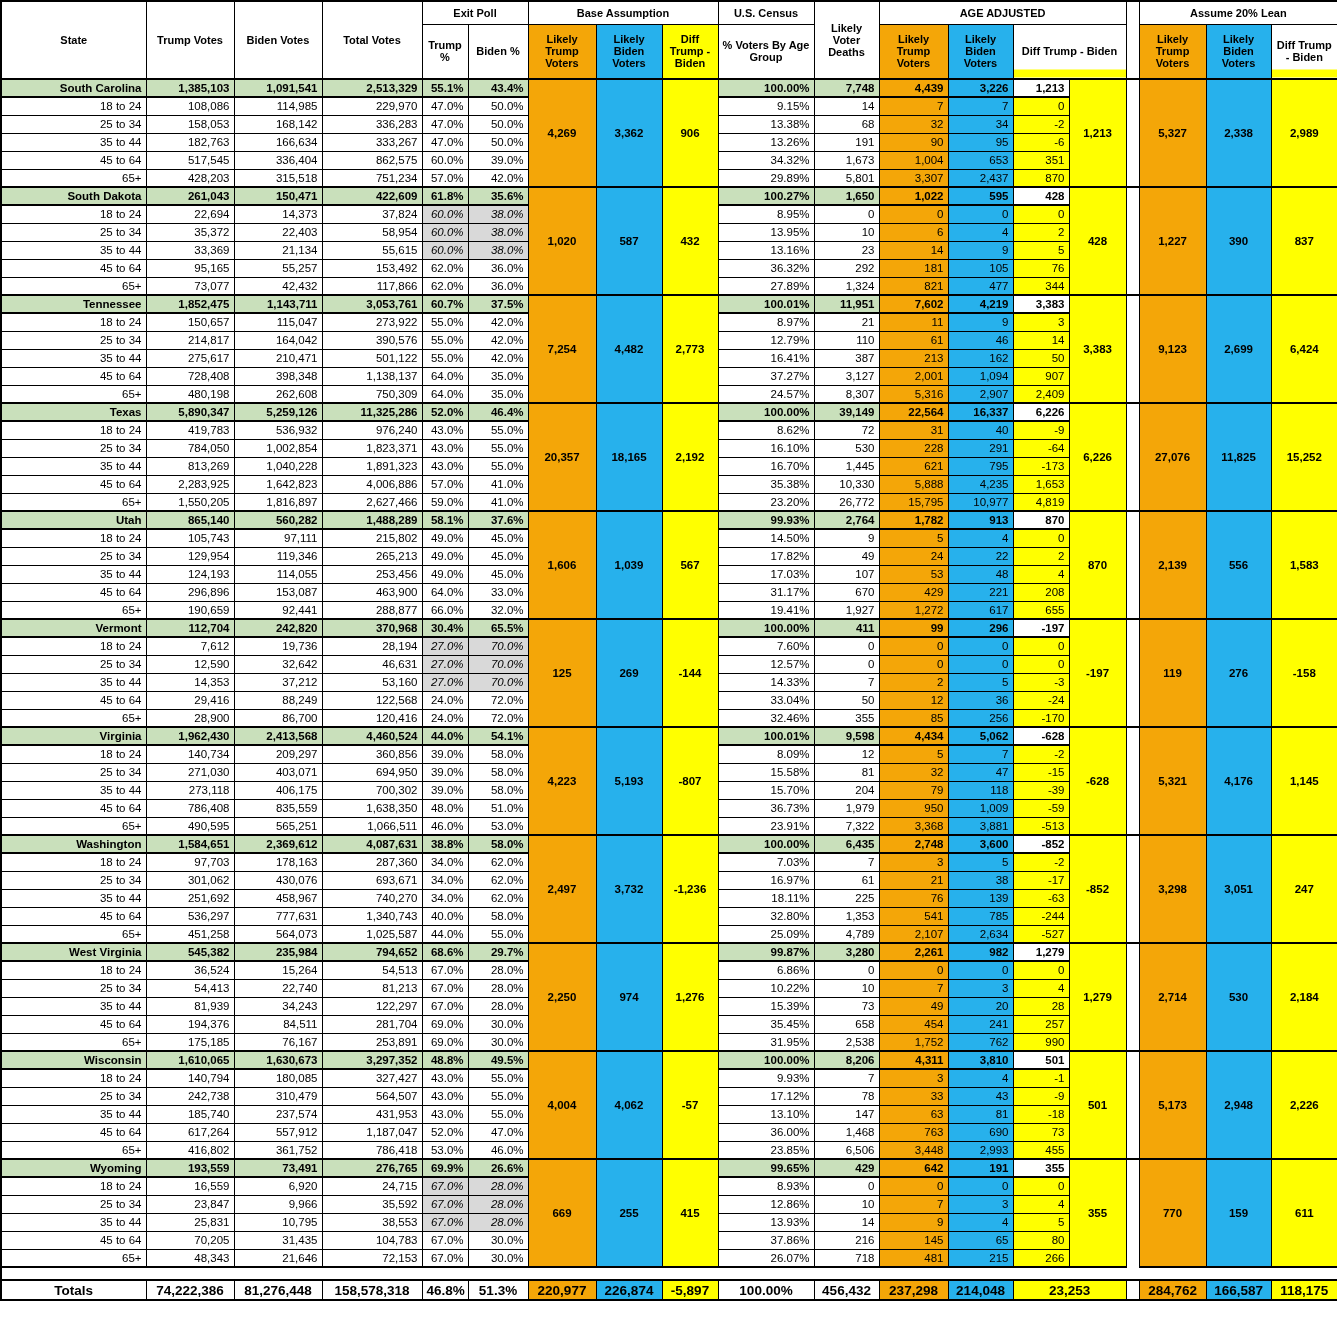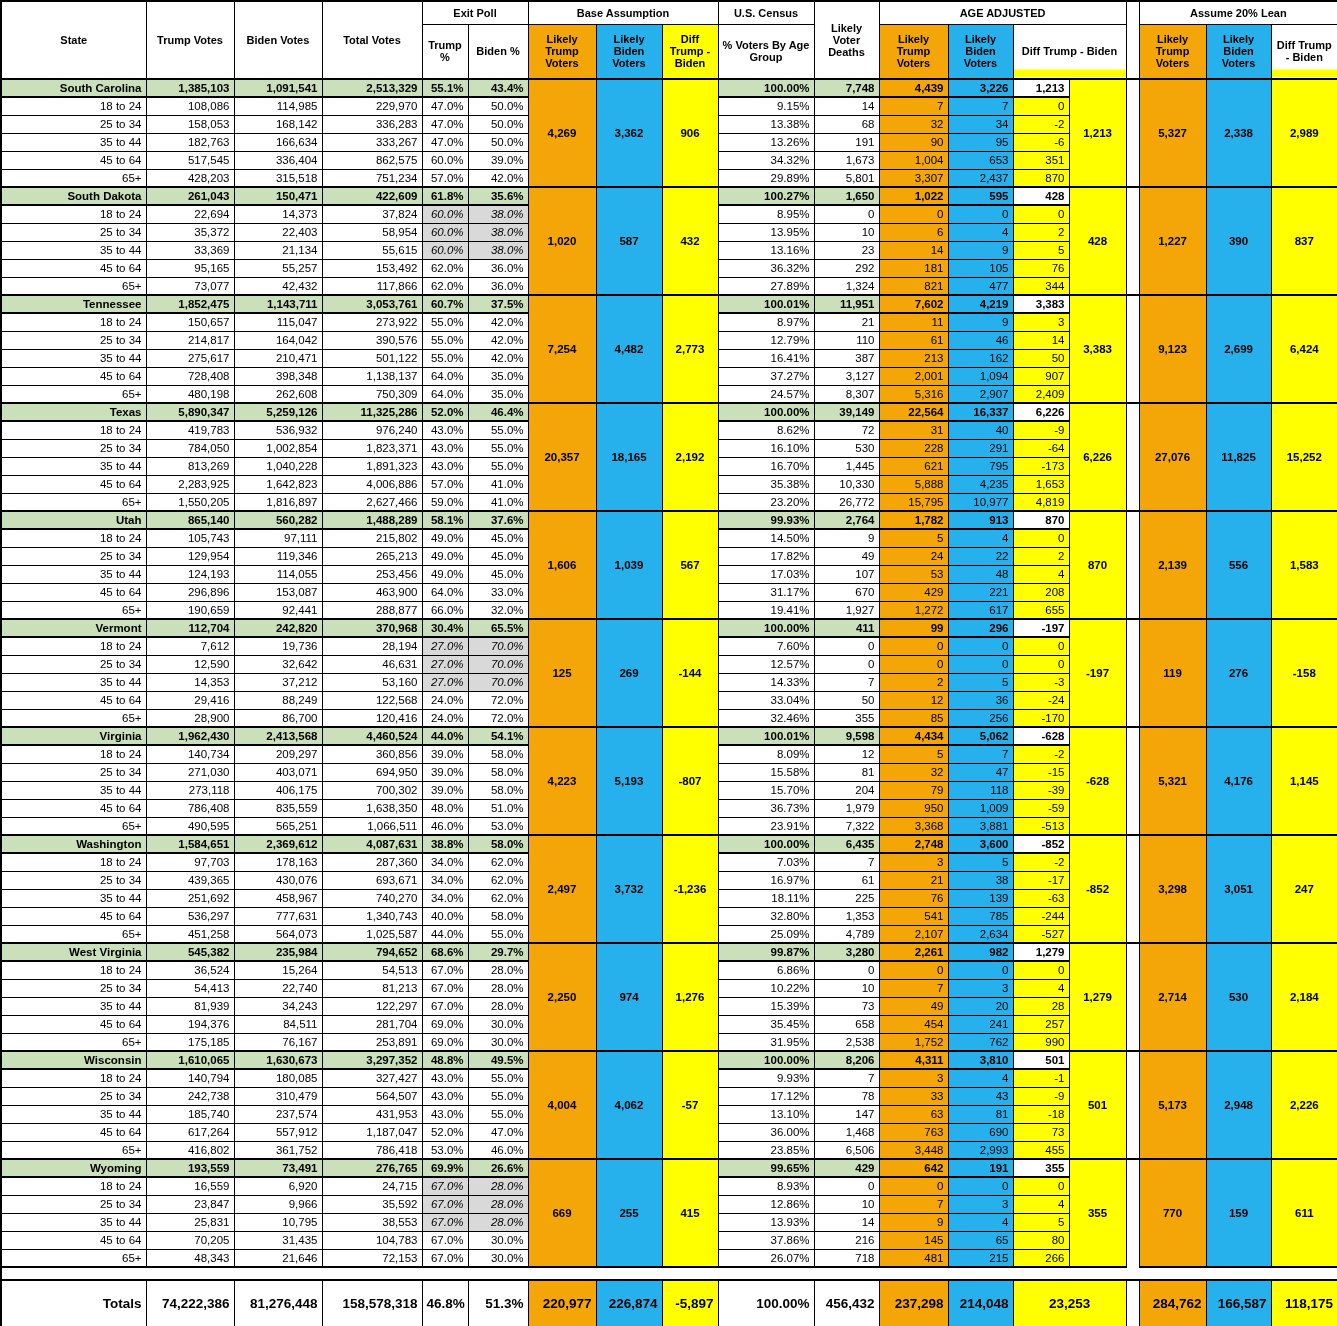--- a/index.html
+++ b/index.html
@@ -29,21 +29,21 @@
   .est{background:var(--gray,#D9D9D9);font-style:italic;}
   .gap{background:#fff;border-top:none;border-bottom:none;}
   .diffstrip{background:linear-gradient(to bottom,#fff calc(100% - 8px),var(--yellow,#FFFF00) calc(100% - 8px));}
   tr.state-row td{font-weight:bold;border-top:2px solid var(--border,#000);}
   td.sr{border-bottom:2px solid var(--border,#000);}
   td.mg{border-top:2px solid var(--border,#000);border-bottom:2px solid var(--border,#000);font-weight:bold;}
   tr.block-end td{border-bottom:2px solid var(--border,#000);}
   tr.spacer-row td{border:none;height:13px;background:#fff;}
   tr.totals-row td{
     border-top:2px solid var(--border,#000);border-bottom:2px solid var(--border,#000);
-    font-weight:bold;font-size:13.5px;height:47px;
+    font-weight:bold;font-size:13.5px;height:20px;text-align:center;
   }
 </style>
 </head>
 <body>
 
 <table data-name="election-table">
     <colgroup>
       <col style="width: 145px;">
       <col style="width: 88px;">
       <col style="width: 88px;">
@@ -725,21 +725,21 @@
         <td class="num" data-name="cell-exit-trump-pct">34.0%</td>
         <td class="num" data-name="cell-exit-biden-pct">62.0%</td>
         <td class="num" data-name="cell-pct-voters-by-age">7.03%</td>
         <td class="num" data-name="cell-likely-voter-deaths">7</td>
         <td class="orange num" data-name="cell-adj-likely-trump">3</td>
         <td class="blue num" data-name="cell-adj-likely-biden">5</td>
         <td class="yellow num" data-name="cell-adj-diff">-2</td>
       </tr>
       <tr class="age-row" data-name="age-row">
         <td class="lbl" data-name="age-group-label">25 to 34</td>
-        <td class="num" data-name="cell-trump-votes">439,365</td>
+        <td class="num" data-name="cell-trump-votes">301,062</td>
         <td class="num" data-name="cell-biden-votes">430,076</td>
         <td class="num" data-name="cell-total-votes">693,671</td>
         <td class="num" data-name="cell-exit-trump-pct">34.0%</td>
         <td class="num" data-name="cell-exit-biden-pct">62.0%</td>
         <td class="num" data-name="cell-pct-voters-by-age">16.97%</td>
         <td class="num" data-name="cell-likely-voter-deaths">61</td>
         <td class="orange num" data-name="cell-adj-likely-trump">21</td>
         <td class="blue num" data-name="cell-adj-likely-biden">38</td>
         <td class="yellow num" data-name="cell-adj-diff">-17</td>
       </tr>

